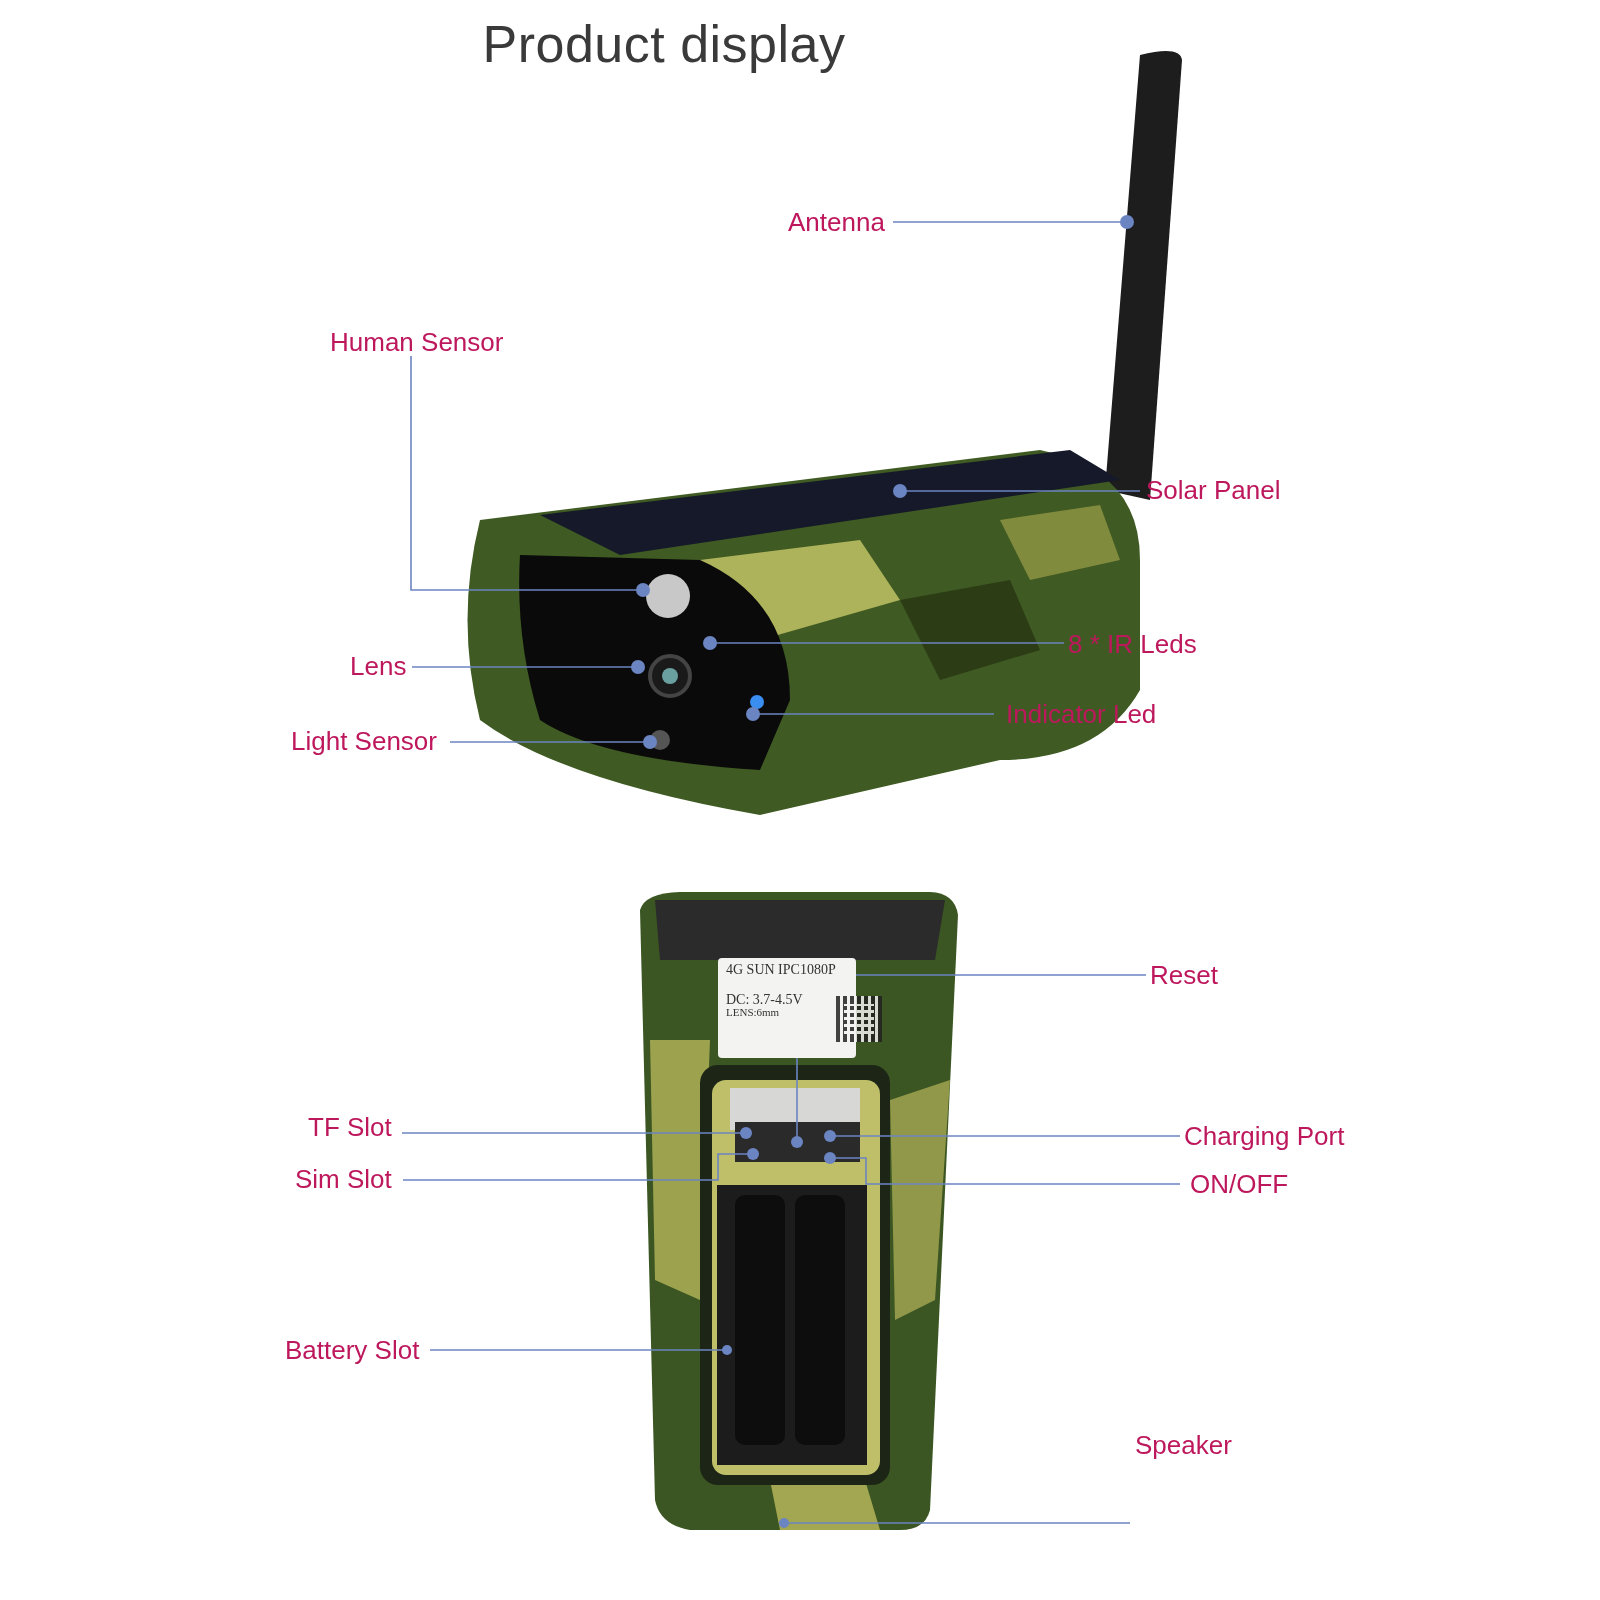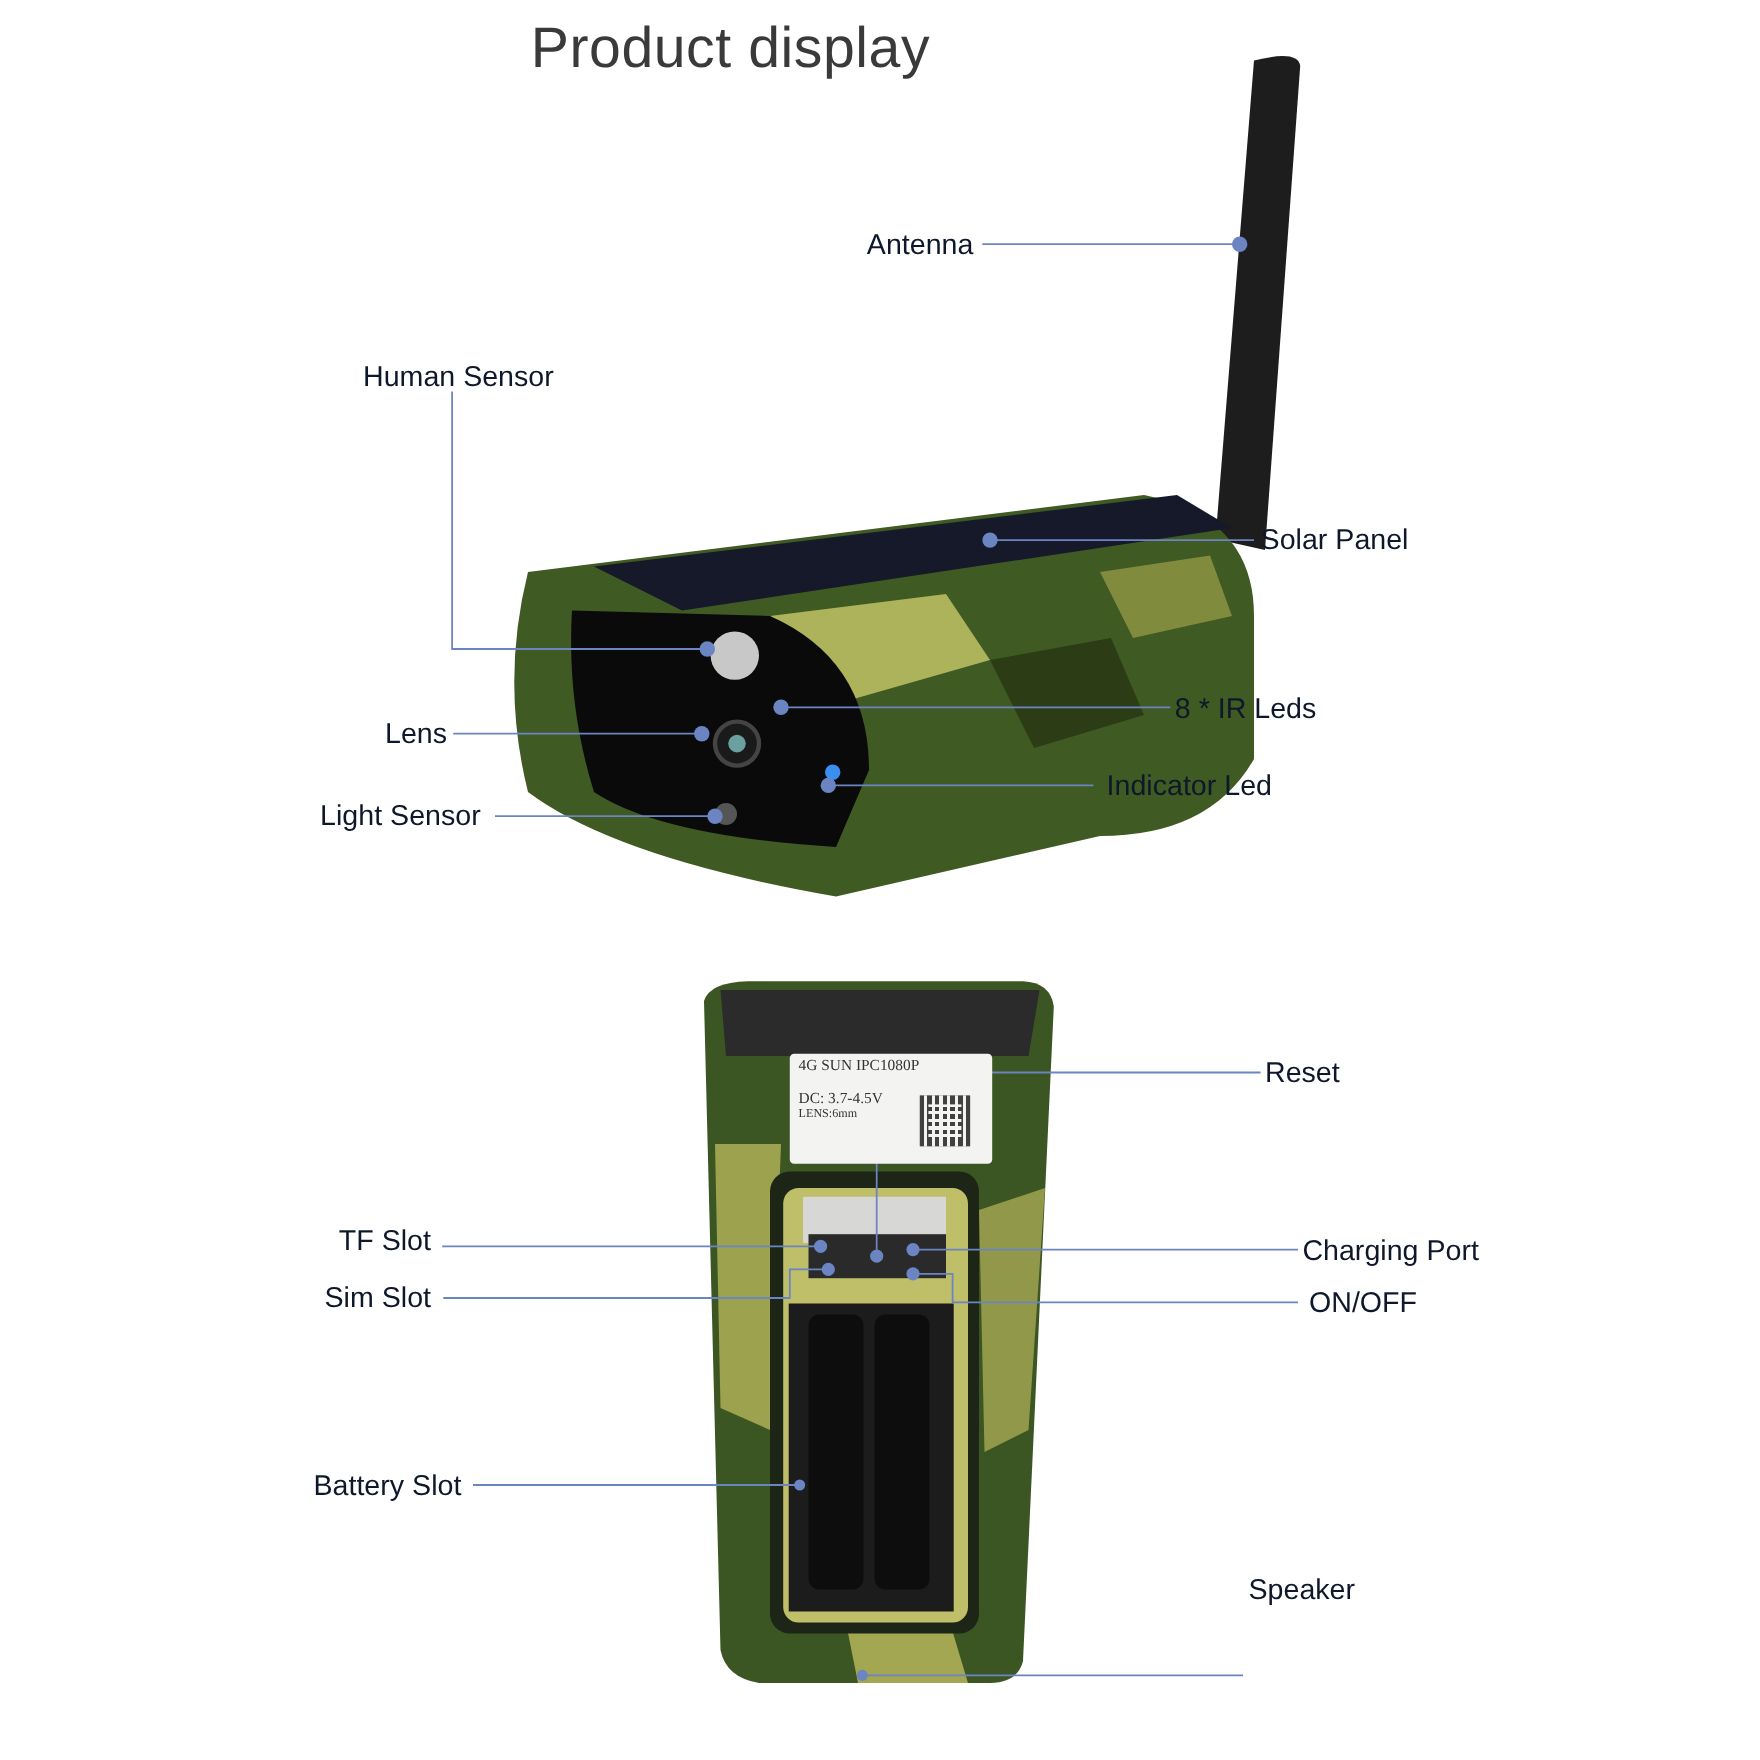--- a/index.html
+++ b/index.html
@@ -1,20 +1,20 @@
 <!DOCTYPE html>
 <html><head>
 <meta charset="utf-8">
 <style>
   html,body{margin:0;padding:0;background:#ffffff;}
   body{width:1600px;height:1600px;position:relative;overflow:hidden;font-family:"Liberation Sans","DejaVu Sans",sans-serif;}
   .title{position:absolute;left:0;width:1328px;top:14px;text-align:center;font-size:52px;color:#3a3a3a;letter-spacing:0.5px;}
-  .lbl{position:absolute;font-size:26px;color:#0f172a;white-space:nowrap;line-height:30px;}
+  .lbl{position:absolute;font-size:26px;color:#be185d;white-space:nowrap;line-height:30px;}
   svg.lines{position:absolute;left:0;top:0;}
-  .label-card{position:absolute;left:718px;top:958px;width:184px;height:100px;background:#f3f3f1;border-radius:4px;font-family:"Liberation Serif","DejaVu Serif",serif;color:#333;font-size:14px;}
+  .label-card{position:absolute;left:718px;top:958px;width:138px;height:100px;background:#f3f3f1;border-radius:4px;font-family:"Liberation Serif","DejaVu Serif",serif;color:#333;font-size:14px;}
   .label-card div{position:absolute;left:8px;}
   .qr{position:absolute;left:118px;top:38px;width:46px;height:46px;background:
     repeating-linear-gradient(90deg,#222 0 4px,#f3f3f1 4px 7px),#222;opacity:.85;}
   .qr::before{content:"";position:absolute;inset:8px;background:repeating-linear-gradient(0deg,#f3f3f1 0 3px,transparent 3px 7px);}
 </style>
 </head>
 <body>
 
 <div class="title">Product display</div>
 

